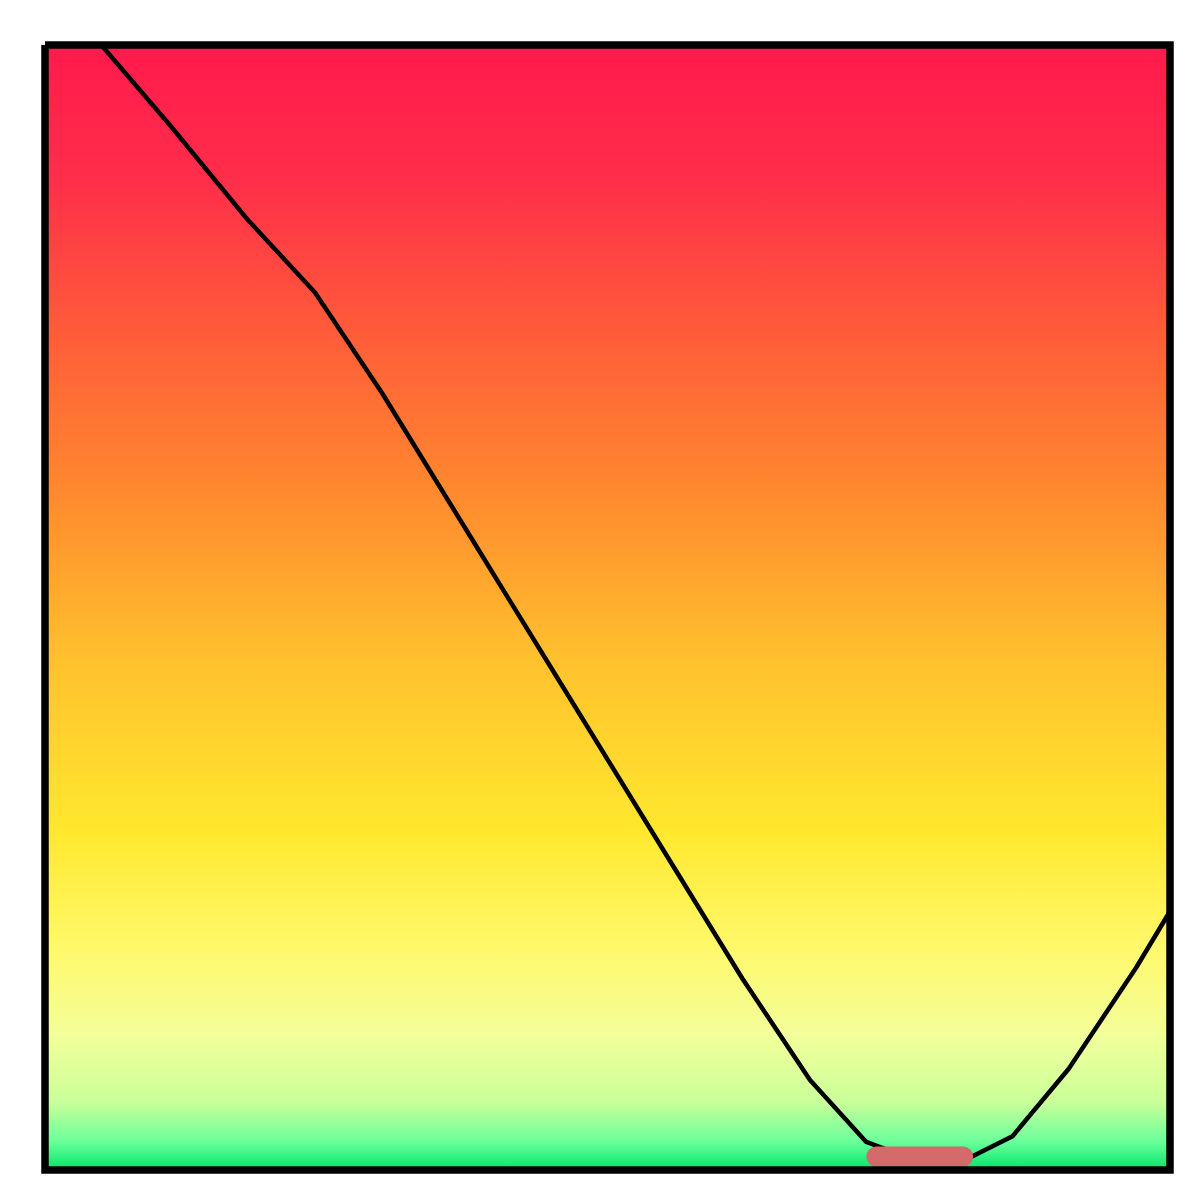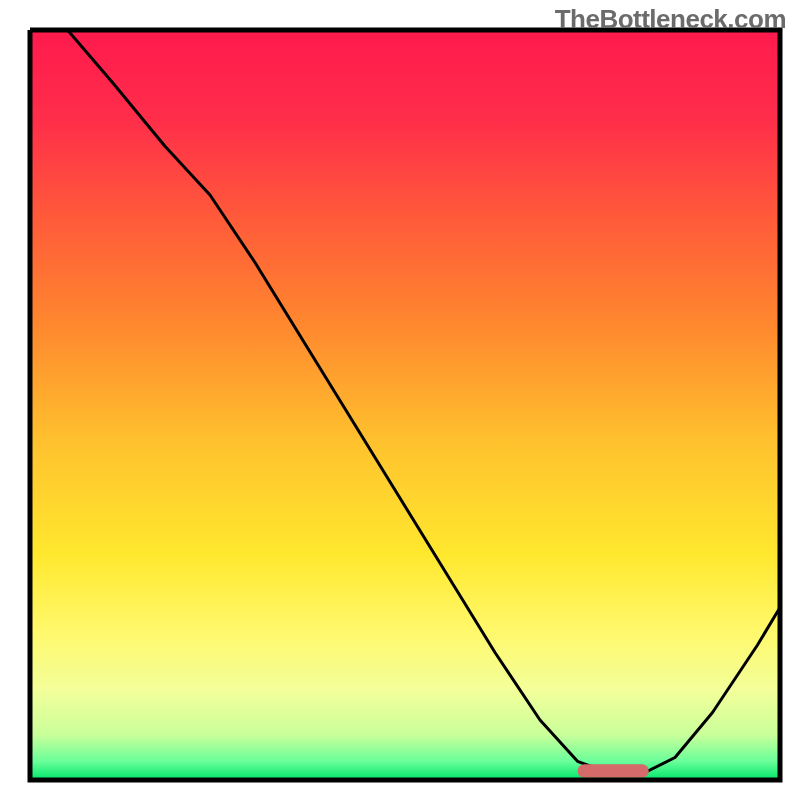--- a/index.html
+++ b/index.html
@@ -27,21 +27,20 @@
     user-select: none;
   }
   svg {
     display: block;
   }
 </style>
 </head>
 <body>
 
 <div class="chart-container">
-  <div class="watermark">TheBottleneck.com</div>
   <svg id="chart-svg" width="800" height="800" viewBox="0 0 800 800">
     <defs>
       <linearGradient id="bg-grad" x1="0" y1="0" x2="0" y2="1">
           <stop offset="0.00%" stop-color="#ff1a4d"></stop>
           <stop offset="12.00%" stop-color="#ff2e4a"></stop>
           <stop offset="25.00%" stop-color="#ff5a3a"></stop>
           <stop offset="40.00%" stop-color="#ff8a2e"></stop>
           <stop offset="55.00%" stop-color="#ffc22e"></stop>
           <stop offset="70.00%" stop-color="#ffe82e"></stop>
           <stop offset="80.00%" stop-color="#fff86a"></stop>

